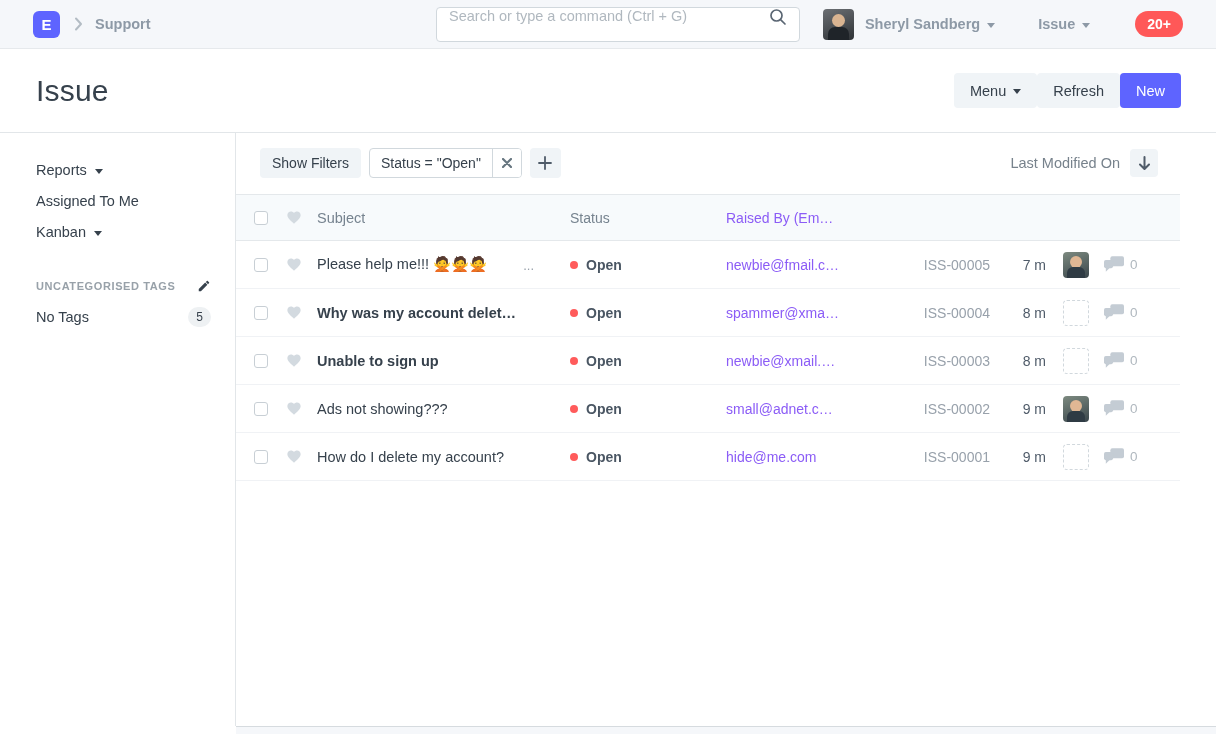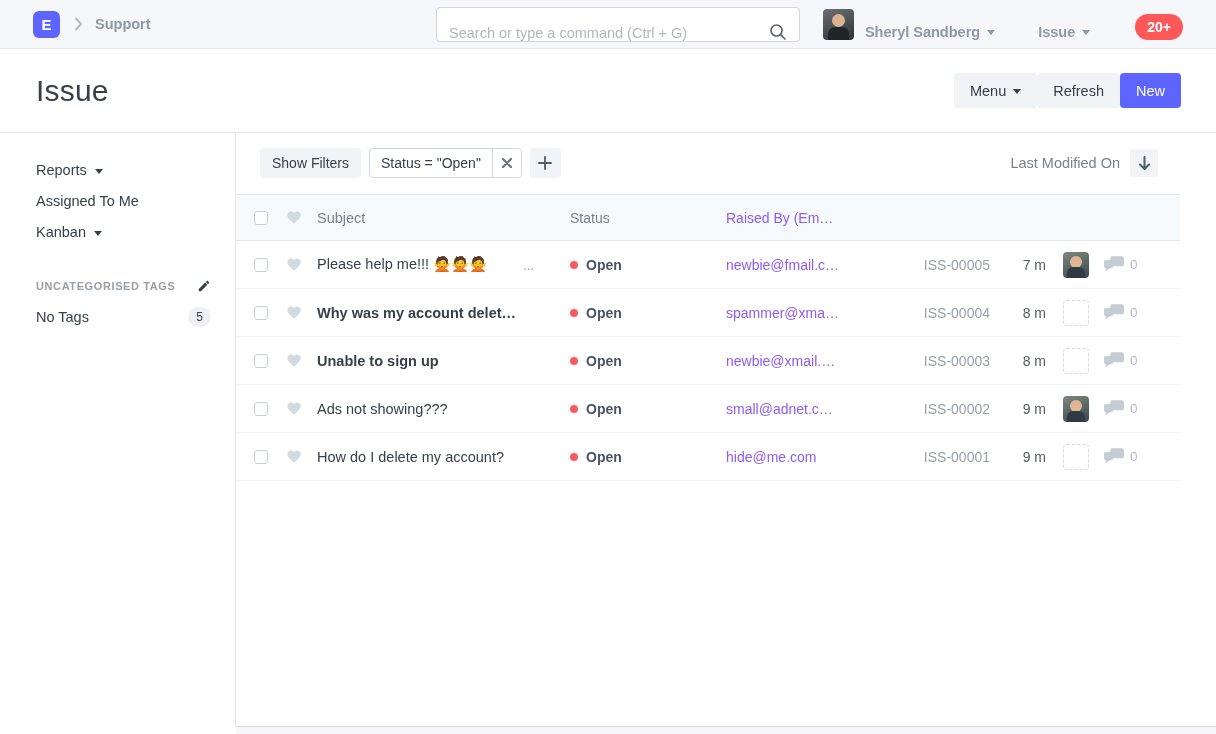--- a/index.html
+++ b/index.html
@@ -33,30 +33,30 @@
   }
   .crumb-chevron { margin: 0 12px 0 14px; display:flex; align-items:center; }
   .crumb-label { color: #8d99a6; font-weight: 700; font-size: 14.5px; cursor: pointer; }
   .search-wrap {
     position: absolute;
     left: 436px; top: 7px;
     width: 364px; height: 35px;
     background: #fff;
     border: 1px solid #d1d8dd;
     border-radius: 4px;
-    display: flex; align-items: flex-end;
+    display: flex; align-items: flex-start;
     padding: 0 12px;
   }
   .search-input {
     flex: 1; border: none; outline: none;
     font-family: "Liberation Sans", sans-serif;
     font-size: 14.5px; color: #36414c; background: transparent;
   }
   .search-input::placeholder { color: #b0b8bf; }
-  .nav-right { margin-left: auto; display: flex; align-items: flex-end; }
+  .nav-right { margin-left: auto; display: flex; align-items: center; }
   .nav-avatar {
     width: 31px; height: 31px; border-radius: 4px;
     position: relative; overflow: hidden; cursor: pointer;
     background: linear-gradient(160deg,#6b6f73,#2e3236);
   }
   .nav-avatar::before {
     content:""; position:absolute; left:9px; top:5px; width:13px; height:13px;
     border-radius:50%; background:#d9b491;
   }
   .nav-avatar::after {

